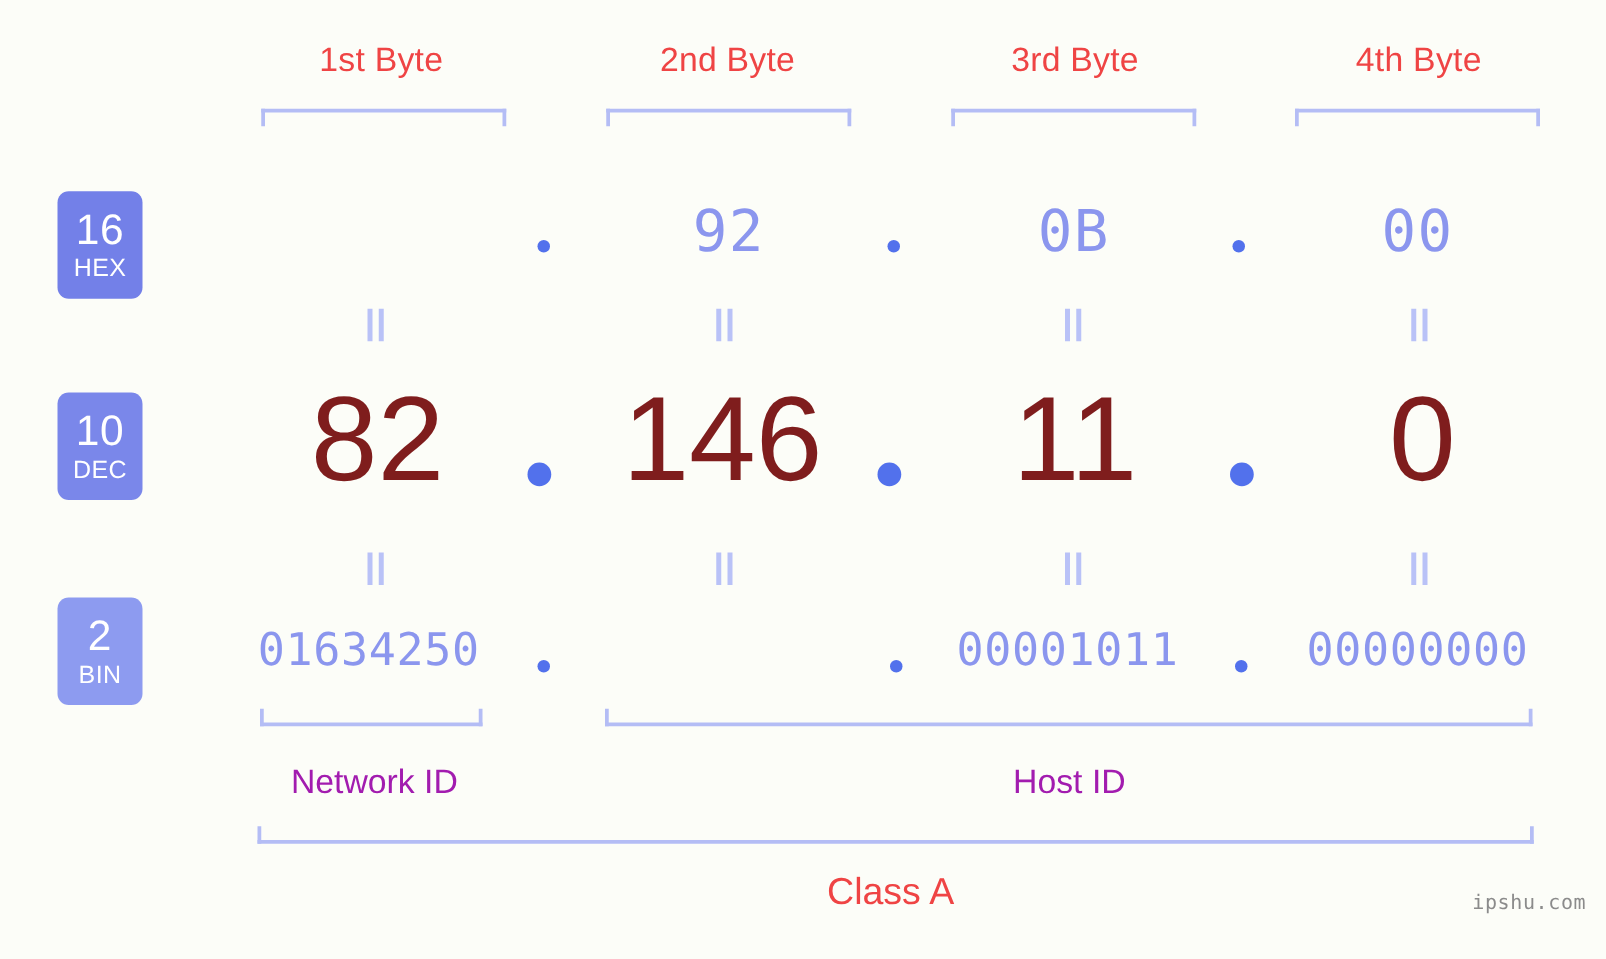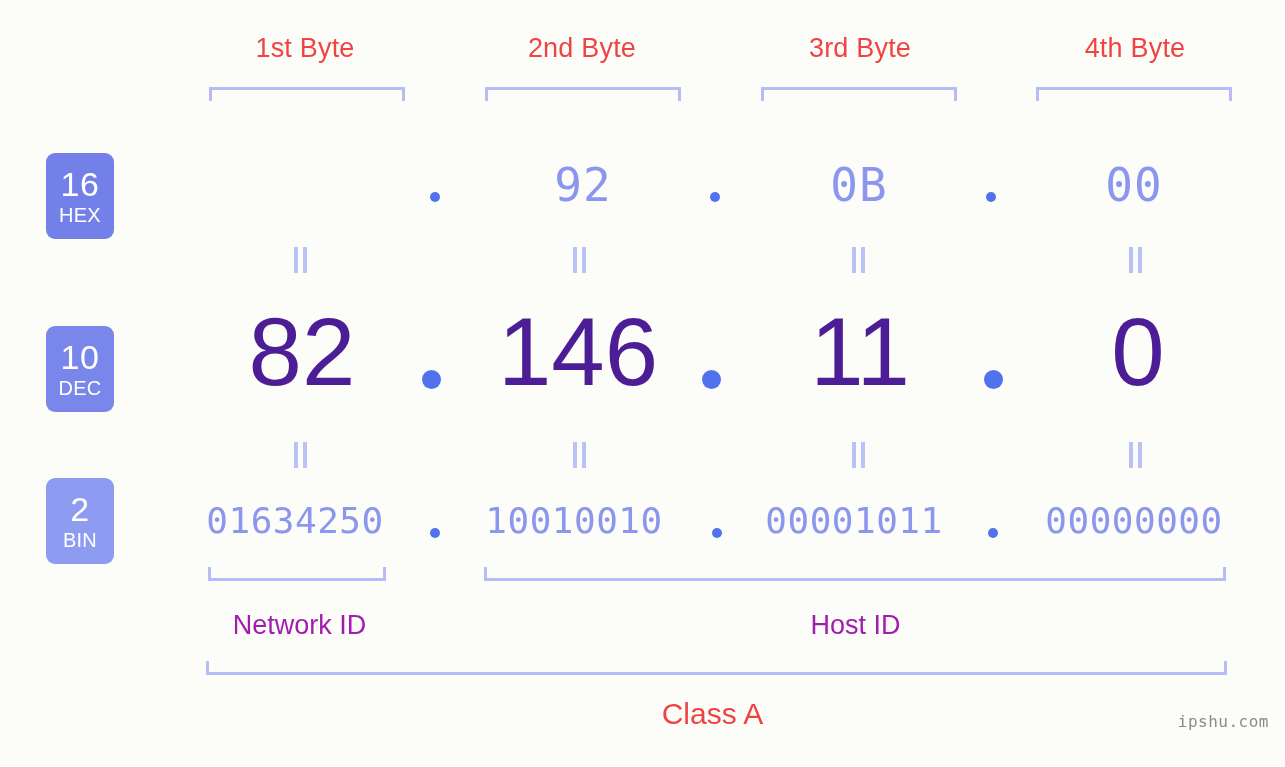--- a/index.html
+++ b/index.html
@@ -88,21 +88,21 @@
 
   .hex-val {
     font-family: "DejaVu Sans Mono", monospace;
     font-size: 46px;
     color: #8b96ee;
     letter-spacing: 1px;
   }
   .dec-val {
     font-family: "Liberation Sans", sans-serif;
     font-size: 96px;
-    color: #4c1d95;
+    color: #7f1d1d;
     letter-spacing: 0px;
   }
   .bin-val {
     font-family: "DejaVu Sans Mono", monospace;
     font-size: 36px;
     color: #8b96ee;
     letter-spacing: 0.5px;
   }
 
   
@@ -196,21 +196,21 @@
   </div>
   <div class="eq" style="left:849px; top:247px;">
     <i class="a"></i>
       <i class="b"></i>
   </div>
   <div class="eq" style="left:1126px; top:247px;">
     <i class="a"></i>
       <i class="b"></i>
   </div>
 
-  <div class="badge" style="top:326px; background:#7a87ea;">
+  <div class="badge" style="top:314px; background:#7a87ea;">
     <span class="num">10</span>
     <span class="abbr">DEC</span>
   </div>
 
   <div class="cell dec-val" style="left:202px; top:297px; width:200px;">82</div>
   <div class="dot dot-lg" style="left:422px; top:370px;"></div>
   <div class="cell dec-val" style="left:478px; top:297px; width:200px;">146</div>
   <div class="dot dot-lg" style="left:702px; top:370px;"></div>
   <div class="cell dec-val" style="left:760px; top:297px; width:200px;">11</div>
   <div class="dot dot-lg" style="left:984px; top:370px;"></div>
@@ -233,21 +233,20 @@
       <i class="b"></i>
   </div>
 
   <div class="badge" style="top:478px; background:#8d9bf0;">
     <span class="num">2</span>
     <span class="abbr">BIN</span>
   </div>
 
   <div class="cell bin-val" style="left:194px; top:500px; width:202px;">01634250</div>
   <div class="dot dot-sm" style="left:430px; top:528px;"></div>
-  <div class="cell bin-val" style="left:473px; top:500px; width:202px;">10010010</div>
   <div class="dot dot-sm" style="left:712px; top:528px;"></div>
   <div class="cell bin-val" style="left:753px; top:500px; width:202px;">00001011</div>
   <div class="dot dot-sm" style="left:988px; top:528px;"></div>
   <div class="cell bin-val" style="left:1033px; top:500px; width:202px;">00000000</div>
 
   <div class="bracket-up" style="left:208px; top:567px; width:178px;"></div>
   <div class="bracket-up" style="left:484px; top:567px; width:742px;"></div>
 
   <div class="section-caption" style="left:197px; top:610px; width:205px;">Network ID</div>
   <div class="section-caption" style="left:753px; top:610px; width:205px;">Host ID</div>

